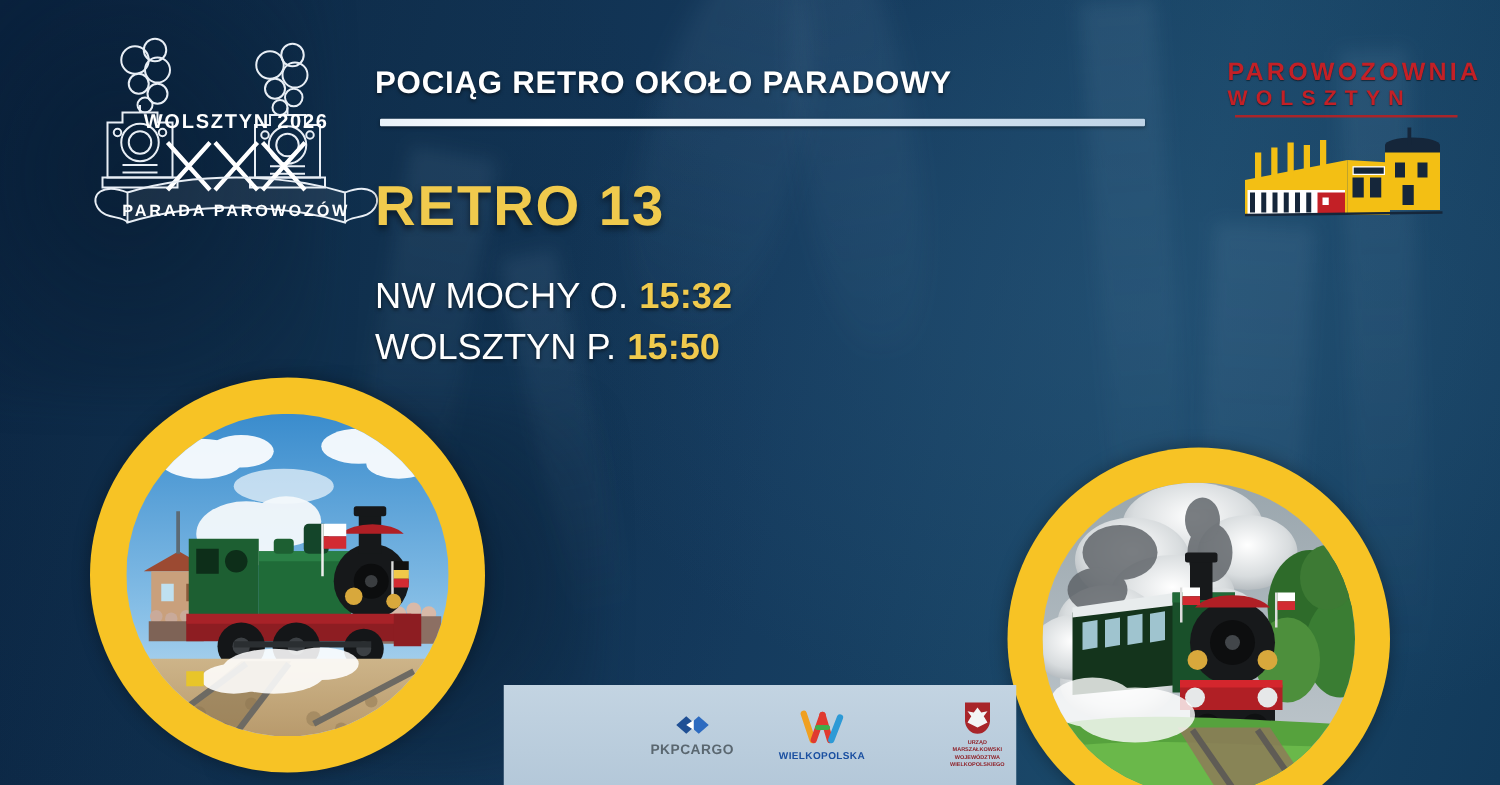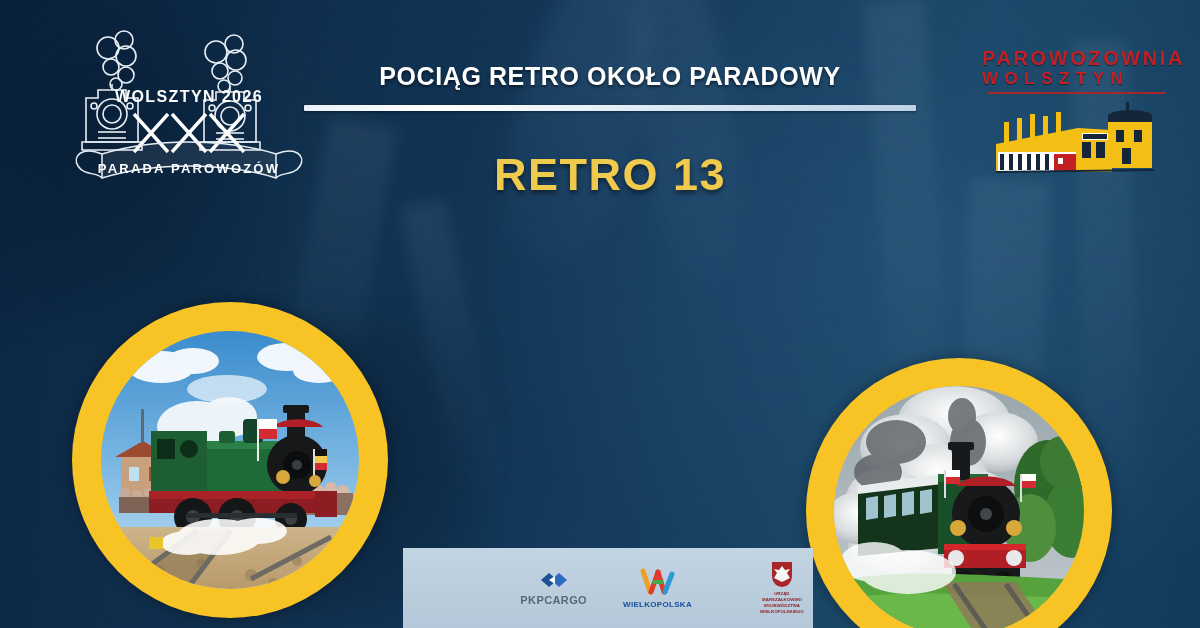--- a/index.html
+++ b/index.html
@@ -47,21 +47,21 @@
   }
   .rl-word2 {
     color:#c32026; font-weight:bold; font-size:17px; letter-spacing:6.5px;
     line-height:1.3; text-shadow:0 1px 1px rgba(0,0,0,0.5);
   }
   .rl-rule { height:2px; background:#a8252a; margin:2px 6px 6px 6px; }
   .rl-building { width:100%; height:88px; }
   .rl-building svg { width:100%; height:100%; display:block; }
 
   
-  .center { position:absolute; left:300px; top:62px; width:620px; text-align:center; }
+  .center { position:absolute; left:300px; top:52px; width:620px; }
   .headline {
     color:#ffffff; font-weight:bold; font-size:25px; letter-spacing:0.6px;
     text-shadow:0 2px 3px rgba(0,0,0,0.55);
   }
   .divider {
     margin:14px auto 0 auto; width:612px; height:6px;
     background:linear-gradient(90deg,#e9f1f8 0%,#ffffff 22%,#dbe8f4 60%,#bed3e6 100%);
     box-shadow:0 1px 3px rgba(0,0,0,0.45);
     border-radius:1px;
   }
@@ -257,20 +257,28 @@
   </div>
 
   <div class="center">
     <div class="headline">POCIĄG RETRO OKOŁO PARADOWY</div>
     <div class="divider"></div>
     <div class="retro">RETRO 13</div>
 
     <div class="schedule">
       <div class="sched-group">
       </div>
+      <div class="sched-group">
+        <div class="sched-row">
+          <span class="stn">NW MOCHY O.</span><span class="tm">15:32</span>
+        </div>
+        <div class="sched-row">
+          <span class="stn">WOLSZTYN P.</span><span class="tm">15:50</span>
+        </div>
+      </div>
     </div>
   </div>
 
   <div class="photo-circle photo-left">
     <div class="photo-inner">
       <svg viewBox="0 0 258 258" xmlns="http://www.w3.org/2000/svg">
         <defs>
           <linearGradient id="skyL" x1="0" y1="0" x2="0" y2="1">
             <stop offset="0%" stop-color="#3a8ccd"></stop>
               <stop offset="65%" stop-color="#8cc2e8"></stop>

